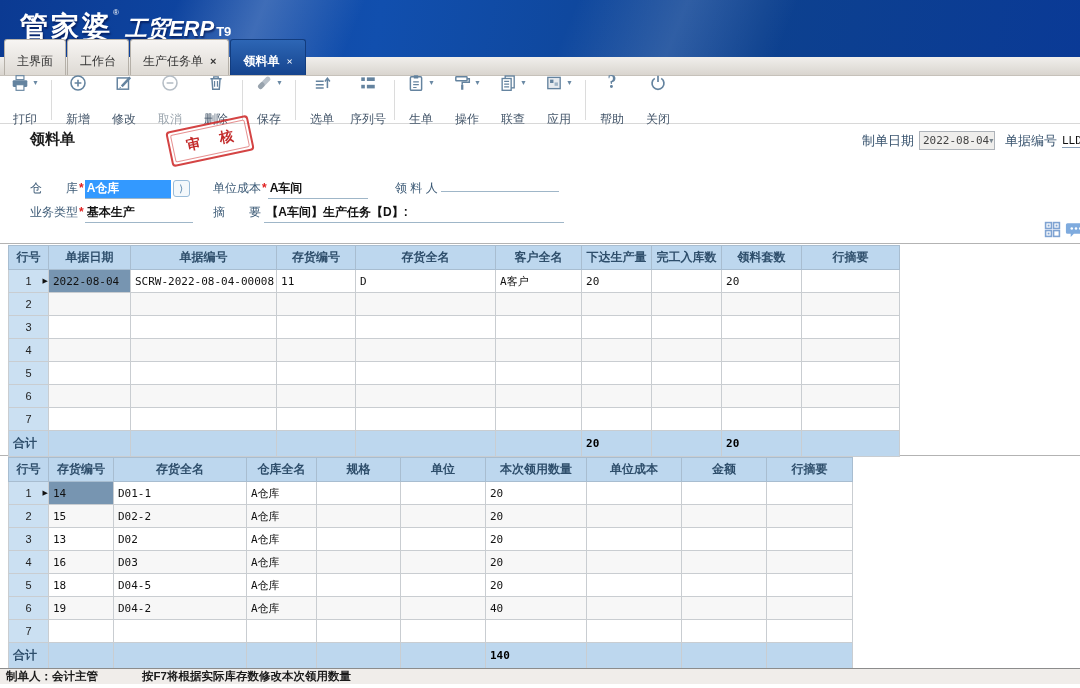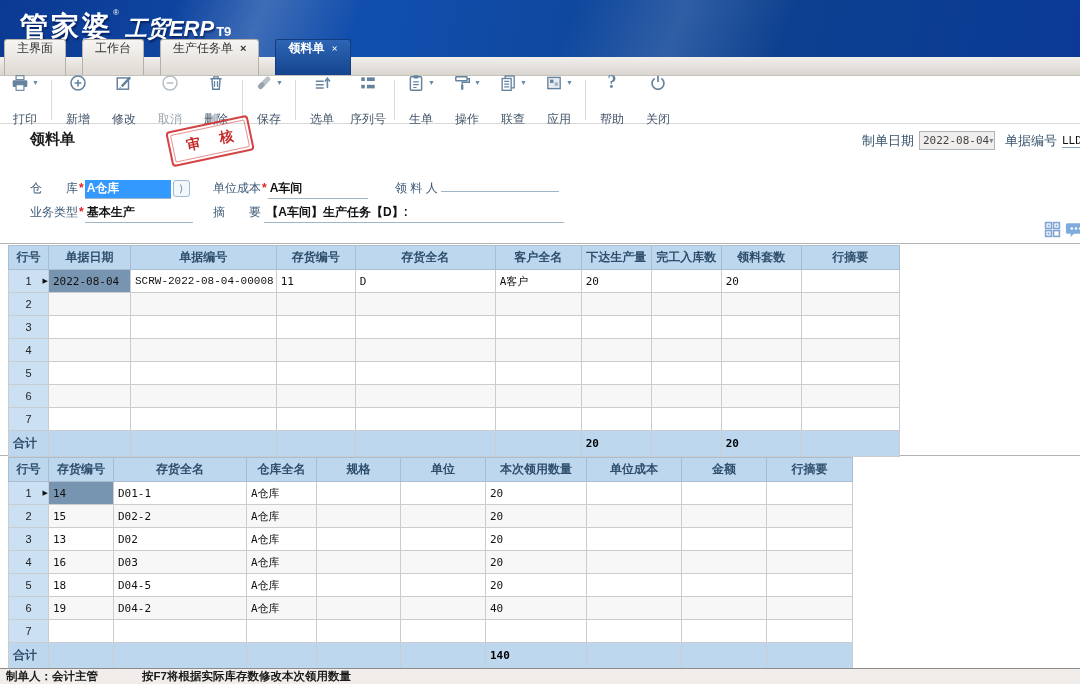--- a/index.html
+++ b/index.html
@@ -18,23 +18,23 @@
     text-shadow:1px 2px 2px rgba(0,10,60,.6); }
   .logo-reg { font-size:8px; vertical-align:top; }
   .logo-sub { font-size:22px; font-weight:900; font-style:italic; margin-left:6px;
     text-shadow:1px 2px 2px rgba(0,10,60,.6); }
   .logo-ed { font-size:13px; font-weight:bold; margin-left:2px; }
 
   
   .tabbar { position:absolute; left:0; top:57px; width:1080px; height:19px;
     background:linear-gradient(#f1efec, #d9d5cf); border-bottom:1px solid #c6c1ba;
     display:flex; align-items:flex-end; padding-left:4px; }
-  .tab { height:36px; line-height:17px; font-size:12px; color:#333; padding:0 12px;
+  .tab { height:36px; line-height:17px; font-size:12px; color:#333; padding:13px 12px;
     background:linear-gradient(#f7f5f3, #dedad4); border:1px solid #b5b0a8; border-bottom:none;
-    border-radius:3px 3px 0 0; margin-right:16px; white-space:nowrap; cursor:default; }
+    border-radius:3px 3px 0 0; margin-right:1px; white-space:nowrap; cursor:default; }
   .tab.active { background:linear-gradient(#2d66b5, #15448e); color:#fff; font-weight:bold;
     border-color:#123c7e;font-family:Liberation Serif, serif; }
   .tab-x { margin-left:7px; font-weight:bold; font-size:11px; }
   .tab.active .tab-x { color:#fff; }
 
   
   .toolbar { position:absolute; left:0; top:76px; width:1080px; height:48px; background:#fff;
     border-bottom:1px solid #d8d8d8; display:flex; align-items:center; padding-left:2px; }
   .tbtn { width:46px; display:flex; flex-direction:column; align-items:center; cursor:default; }
   .ticn { height:22px; display:flex; align-items:center; }
@@ -89,21 +89,21 @@
   table.grid td.rownum { background:#cbe0f2; text-align:center; padding:0 2px;
     font-family:"Liberation Sans", sans-serif; font-size:11px; color:#222; position:relative; }
   .arrow { position:absolute; right:0px; top:50%; transform:translateY(-50%); font-size:7px; color:#111; }
   tr.alt td { background:#f7f7f7; }
   tr.alt td.rownum { background:#cbe0f2; }
   tr.totals td { background:#bdd7ee; font-weight:bold; color:#000; }
   tr.totals td.rownum { background:#bdd7ee; color:#2e4e6b; font-family:"Liberation Sans", sans-serif;
     font-weight:bold; text-align:left; padding-left:4px; font-size:12px; }
   td.sel-dark { background:#7795b1 !important; color:#000; }
   td.sel-light { background:#7795b1 !important; color:#fff; }
-  td.link { color:#2222ce;font-family:Liberation Mono, monospace; }
+  td.link { color:#2222ce; }
 
   
   .statusbar { position:absolute; left:0; top:668px; width:1080px; height:16px; background:#f0edea;
     border-top:1px solid #8c8c8c; display:flex; align-items:flex-start; font-size:11.5px; font-weight:bold;
     color:#1a1a1a; padding-left:6px; white-space:nowrap; }
   .status-tip { margin-left:44px; }
 </style>
 </head>
 <body>
 

